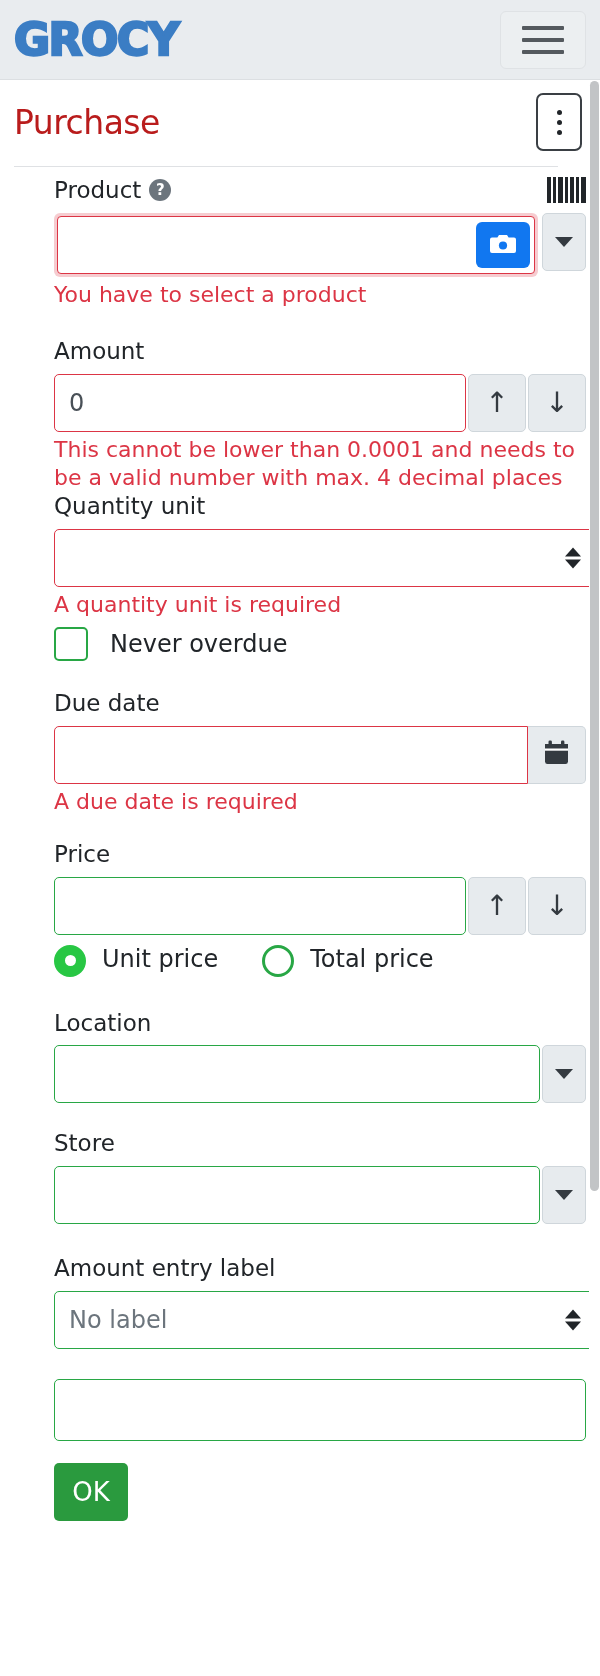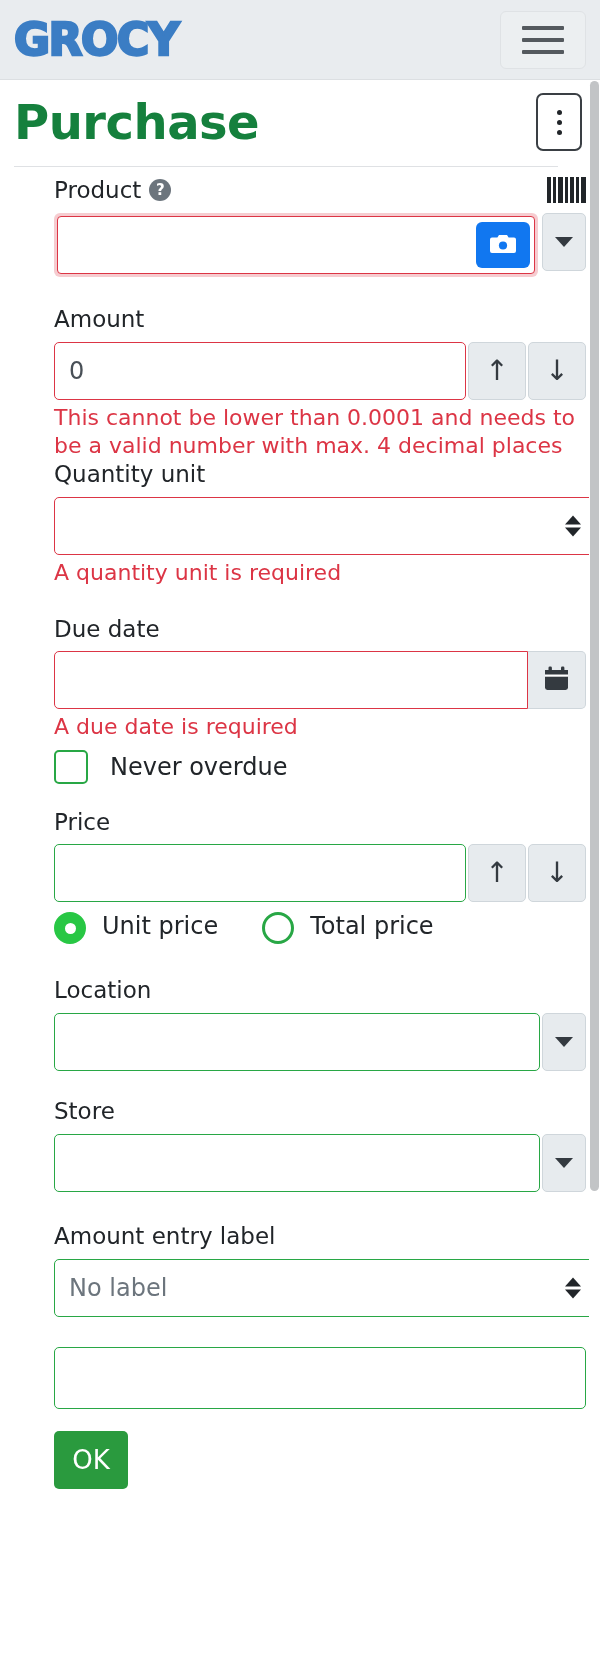--- a/index.html
+++ b/index.html
@@ -53,22 +53,22 @@
   }
 
   
   .title-row {
     position: absolute; top: 80px; left: 0;
     width: 600px; height: 84px;
     display: flex; align-items: center;
     padding: 0 14px;
   }
   .page-title {
-    font-size: 48px; font-weight: 700;
-    color: #15803d; line-height: 1;
+    font-size: 33px; font-weight: 400;
+    color: #b91c1c; line-height: 1;
     letter-spacing: -0.5px;
   }
   .kebab-btn {
     margin-left: auto;
     width: 46px; height: 58px;
     border: 2px solid #3a3f44;
     border-radius: 7px;
     background: #ffffff;
     display: flex; flex-direction: column;
     align-items: center; justify-content: center;
@@ -338,20 +338,21 @@
                 <path d="M9 2 h8 l1.6 2.4 H24 a2 2 0 0 1 2 2 V18 a2 2 0 0 1 -2 2 H2 a2 2 0 0 1 -2 -2 V6.4 a2 2 0 0 1 2 -2 H7.4 Z" fill="#ffffff" transform="translate(0,-1)"></path>
                 <circle cx="13" cy="11.5" r="4.1" fill="#1177f0"></circle>
               </svg>
             </span>
           </div>
         </div>
         <div class="addon bordered-all" style="width:44px;min-width:44px;margin-left:4px;">
           <span class="caret-down"></span>
         </div>
       </div>
+      <div class="err">You have to select a product</div>
     </div>
 
     <div class="fgroup mt22">
       <div class="lbl">Amount</div>
       <div class="igroup">
         <div class="ctl invalid" style="border-radius:5px;max-width:434px;">
           <span class="val">0</span>
         </div>
         <div class="addon bordered-all" style="margin-left:2px;">
           <span class="arrow-ico">↑</span>
@@ -366,20 +367,27 @@
     <div class="fgroup">
       <div class="lbl">Quantity unit</div>
       <div class="select-ctl invalid" style="width:544px;">
         <span></span>
         <span class="sel-arrows">
           <span class="up"></span>
             <span class="dn"></span>
         </span>
       </div>
       <div class="err">A quantity unit is required</div>
+    </div>
+
+    <div class="fgroup">
+      <div class="check-row">
+        <span class="cbox"></span>
+        <span class="check-lbl">Never overdue</span>
+      </div>
     </div>
 
     <div class="fgroup mt22">
       <div class="lbl">Due date</div>
       <div class="igroup">
         <div class="ctl invalid" style="border-radius:5px 0 0 5px;max-width:486px;">
           <span class="val"></span>
         </div>
         <div class="addon rounded-r" style="border-left:none;width:58px;">
           <span>
@@ -389,27 +397,20 @@
               <rect x="5.5" y="1.5" width="3.4" height="5" rx="1.3" fill="#343a40"></rect>
               <rect x="18" y="1.5" width="3.4" height="5" rx="1.3" fill="#343a40"></rect>
               <rect x="2" y="9.5" width="23" height="2.2" fill="#ffffff"></rect>
             </svg>
           </span>
         </div>
       </div>
       <div class="err">A due date is required</div>
     </div>
 
-    <div class="fgroup">
-      <div class="check-row">
-        <span class="cbox"></span>
-        <span class="check-lbl">Never overdue</span>
-      </div>
-    </div>
-
     <div class="fgroup mt22" style="margin-top:24px;">
       <div class="lbl">Price</div>
       <div class="igroup">
         <div class="ctl" style="border-radius:5px;max-width:434px;">
           <span class="val"></span>
         </div>
         <div class="addon bordered-all" style="margin-left:2px;">
           <span class="arrow-ico">↑</span>
         </div>
         <div class="addon bordered-all" style="margin-left:2px;">

